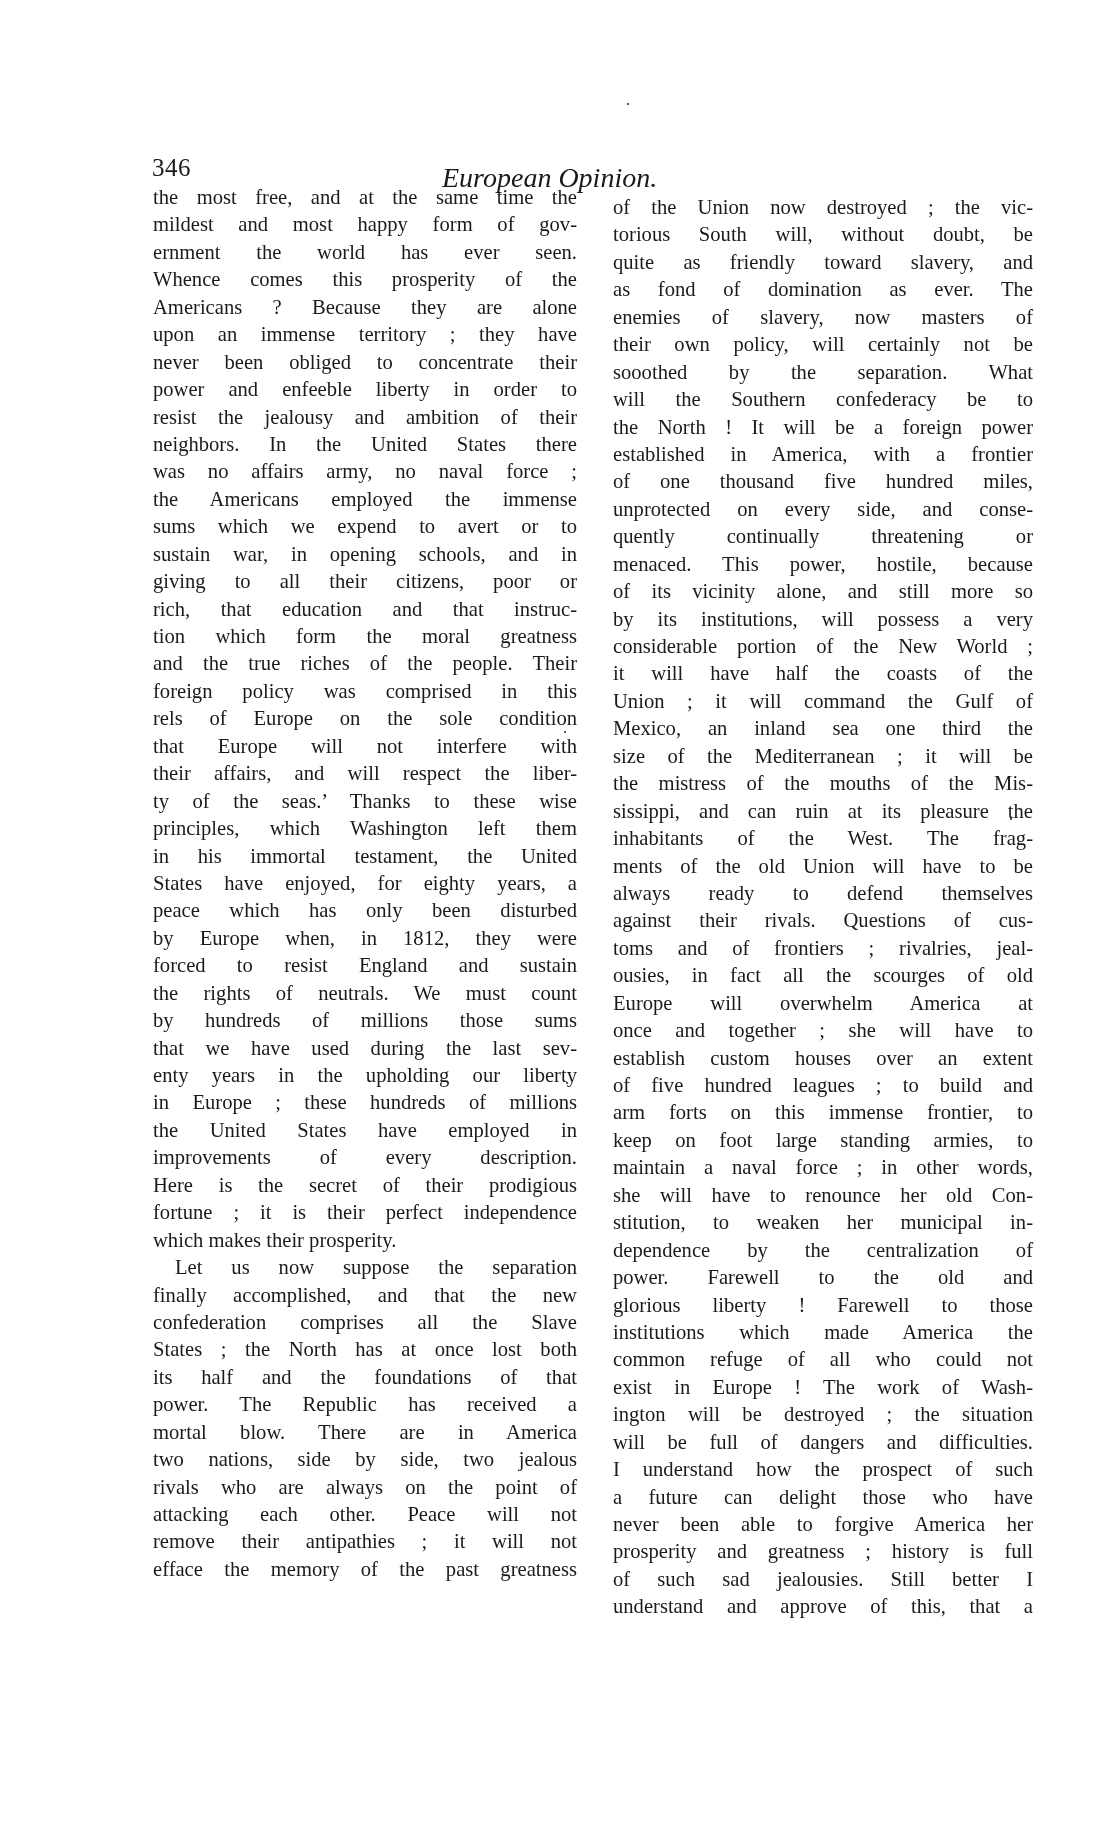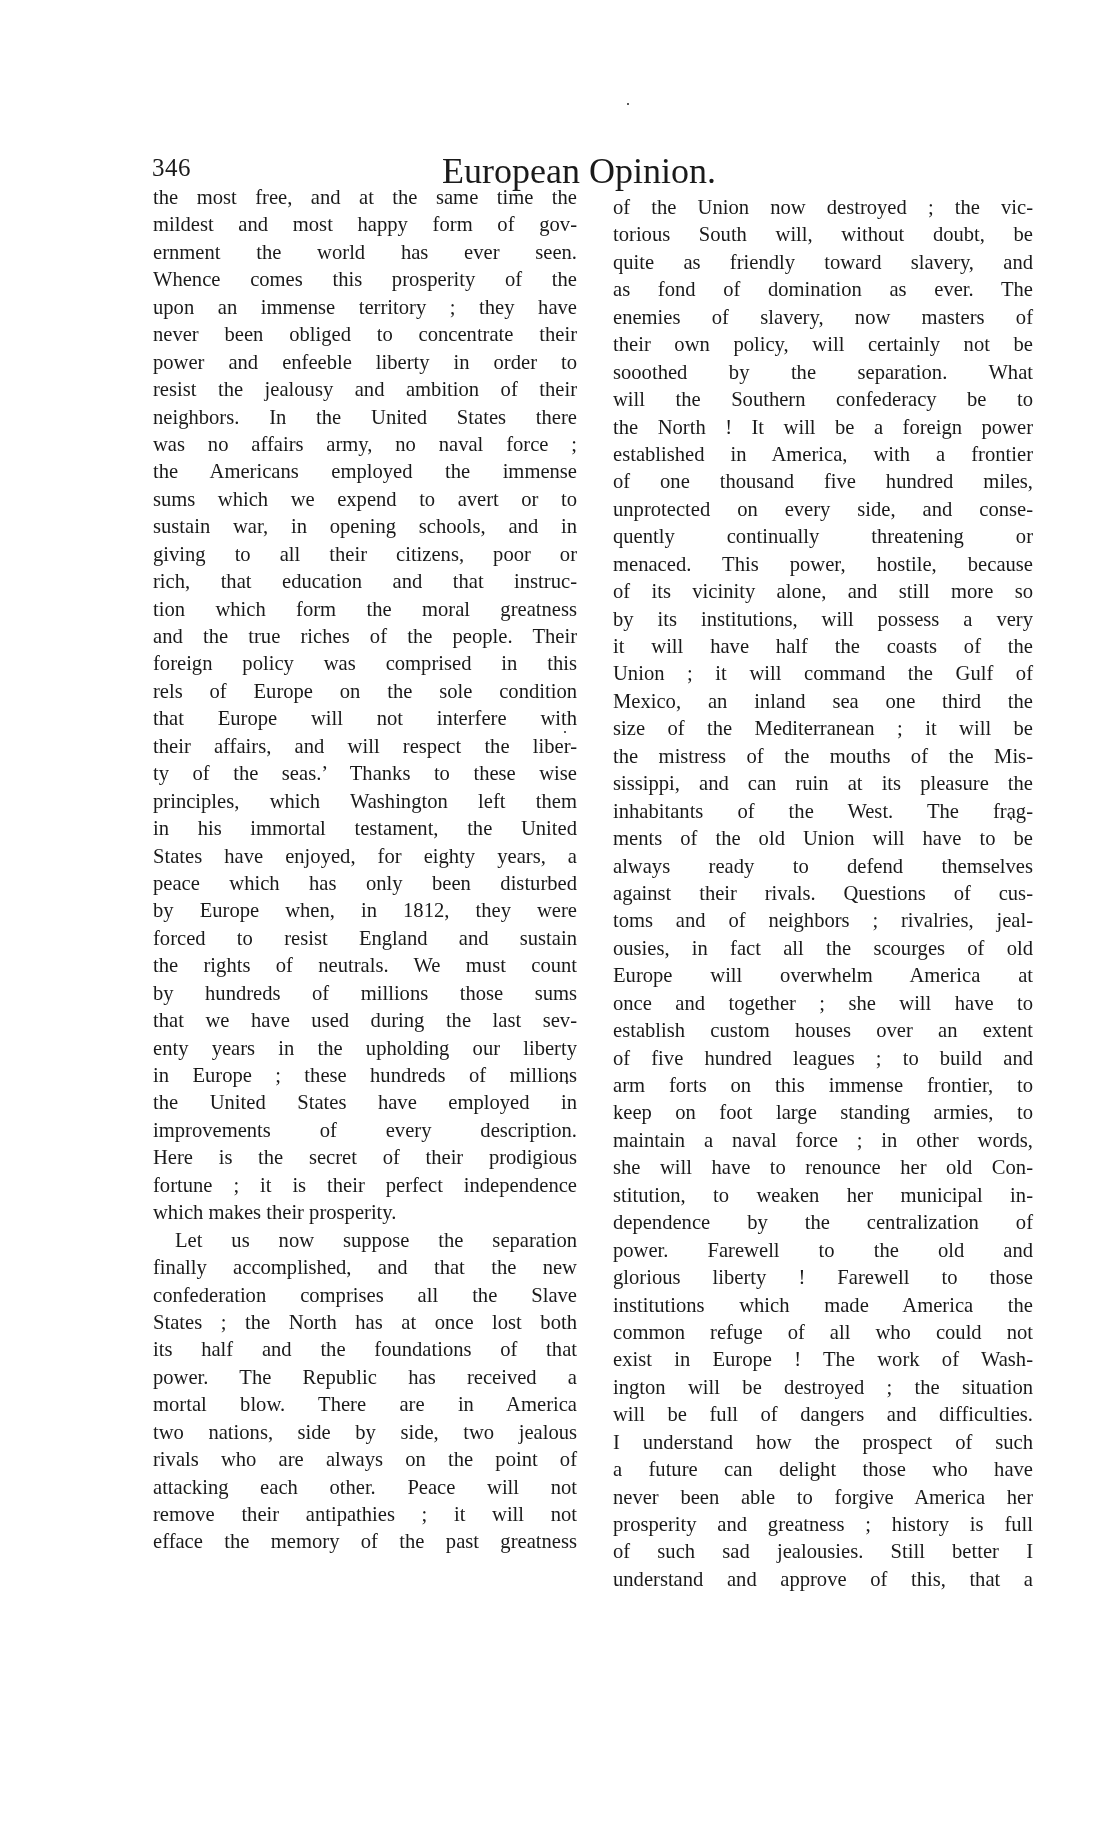--- a/index.html
+++ b/index.html
@@ -33,23 +33,24 @@
     position: absolute;
     left: 0;
     top: 4px;
     font-family: "Liberation Serif", serif;
     font-size: 25px;
     letter-spacing: 0.5px;
   }
   .running-title {
     position: absolute;
     left: 290px;
-    top: 0px;
+    top: 12px;
     font-family: "Liberation Serif", serif;
-    font-size: 36px;
+    font-style: italic;
+    font-size: 28px;
   }
   .column {
     position: absolute;
     top: 184px;
     font-family: "Liberation Serif", serif;
     font-size: 20.6px;
     line-height: 27.45px;
   }
   .col-left {
     left: 153px;
@@ -89,20 +90,21 @@
   <div class="running-head">
     <span class="page-number">346</span>
     <span class="running-title">European Opinion.</span>
   </div>
 
   <div class="column col-left" id="col-left">
       <span class="line">the most free, and at the same time the</span>
       <span class="line">mildest and most happy form of gov-</span>
       <span class="line">ernment the world has ever seen.</span>
       <span class="line">Whence comes this prosperity of the</span>
+      <span class="line">Americans ? Because they are alone</span>
       <span class="line">upon an immense territory ; they have</span>
       <span class="line">never been obliged to concentrate their</span>
       <span class="line">power and enfeeble liberty in order to</span>
       <span class="line">resist the jealousy and ambition of their</span>
       <span class="line">neighbors. In the United States there</span>
       <span class="line">was no affairs army, no naval force ;</span>
       <span class="line">the Americans employed the immense</span>
       <span class="line">sums which we expend to avert or to</span>
       <span class="line">sustain war, in opening schools, and in</span>
       <span class="line">giving to all their citizens, poor or</span>
@@ -153,31 +155,32 @@
       <span class="line">sooothed by the separation. What</span>
       <span class="line">will the Southern confederacy be to</span>
       <span class="line">the North ! It will be a foreign power</span>
       <span class="line">established in America, with a frontier</span>
       <span class="line">of one thousand five hundred miles,</span>
       <span class="line">unprotected on every side, and conse-</span>
       <span class="line">quently continually threatening or</span>
       <span class="line">menaced. This power, hostile, because</span>
       <span class="line">of its vicinity alone, and still more so</span>
       <span class="line">by its institutions, will possess a very</span>
+      <span class="line">considerable portion of the New World ;</span>
       <span class="line">it will have half the coasts of the</span>
       <span class="line">Union ; it will command the Gulf of</span>
       <span class="line">Mexico, an inland sea one third the</span>
       <span class="line">size of the Mediterranean ; it will be</span>
       <span class="line">the mistress of the mouths of the Mis-</span>
       <span class="line">sissippi, and can ruin at its pleasure the</span>
       <span class="line">inhabitants of the West. The frag-</span>
       <span class="line">ments of the old Union will have to be</span>
       <span class="line">always ready to defend themselves</span>
       <span class="line">against their rivals. Questions of cus-</span>
-      <span class="line">toms and of neighbors ; rivalries, jeal-</span>
+      <span class="line">toms and of frontiers ; rivalries, jeal-</span>
       <span class="line">ousies, in fact all the scourges of old</span>
       <span class="line">Europe will overwhelm America at</span>
       <span class="line">once and together ; she will have to</span>
       <span class="line">establish custom houses over an extent</span>
       <span class="line">of five hundred leagues ; to build and</span>
       <span class="line">arm forts on this immense frontier, to</span>
       <span class="line">keep on foot large standing armies, to</span>
       <span class="line">maintain a naval force ; in other words,</span>
       <span class="line">she will have to renounce her old Con-</span>
       <span class="line">stitution, to weaken her municipal in-</span>

